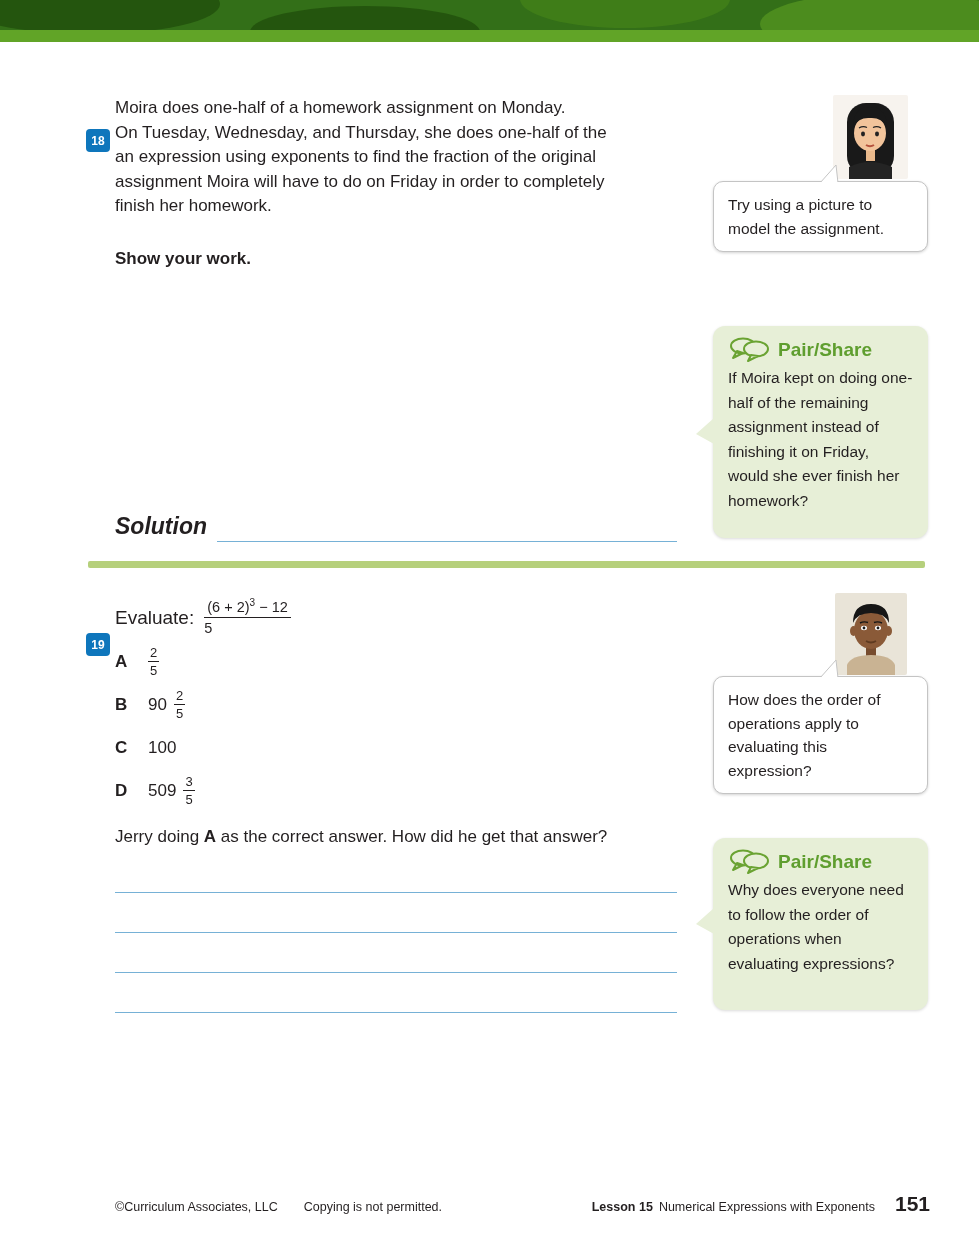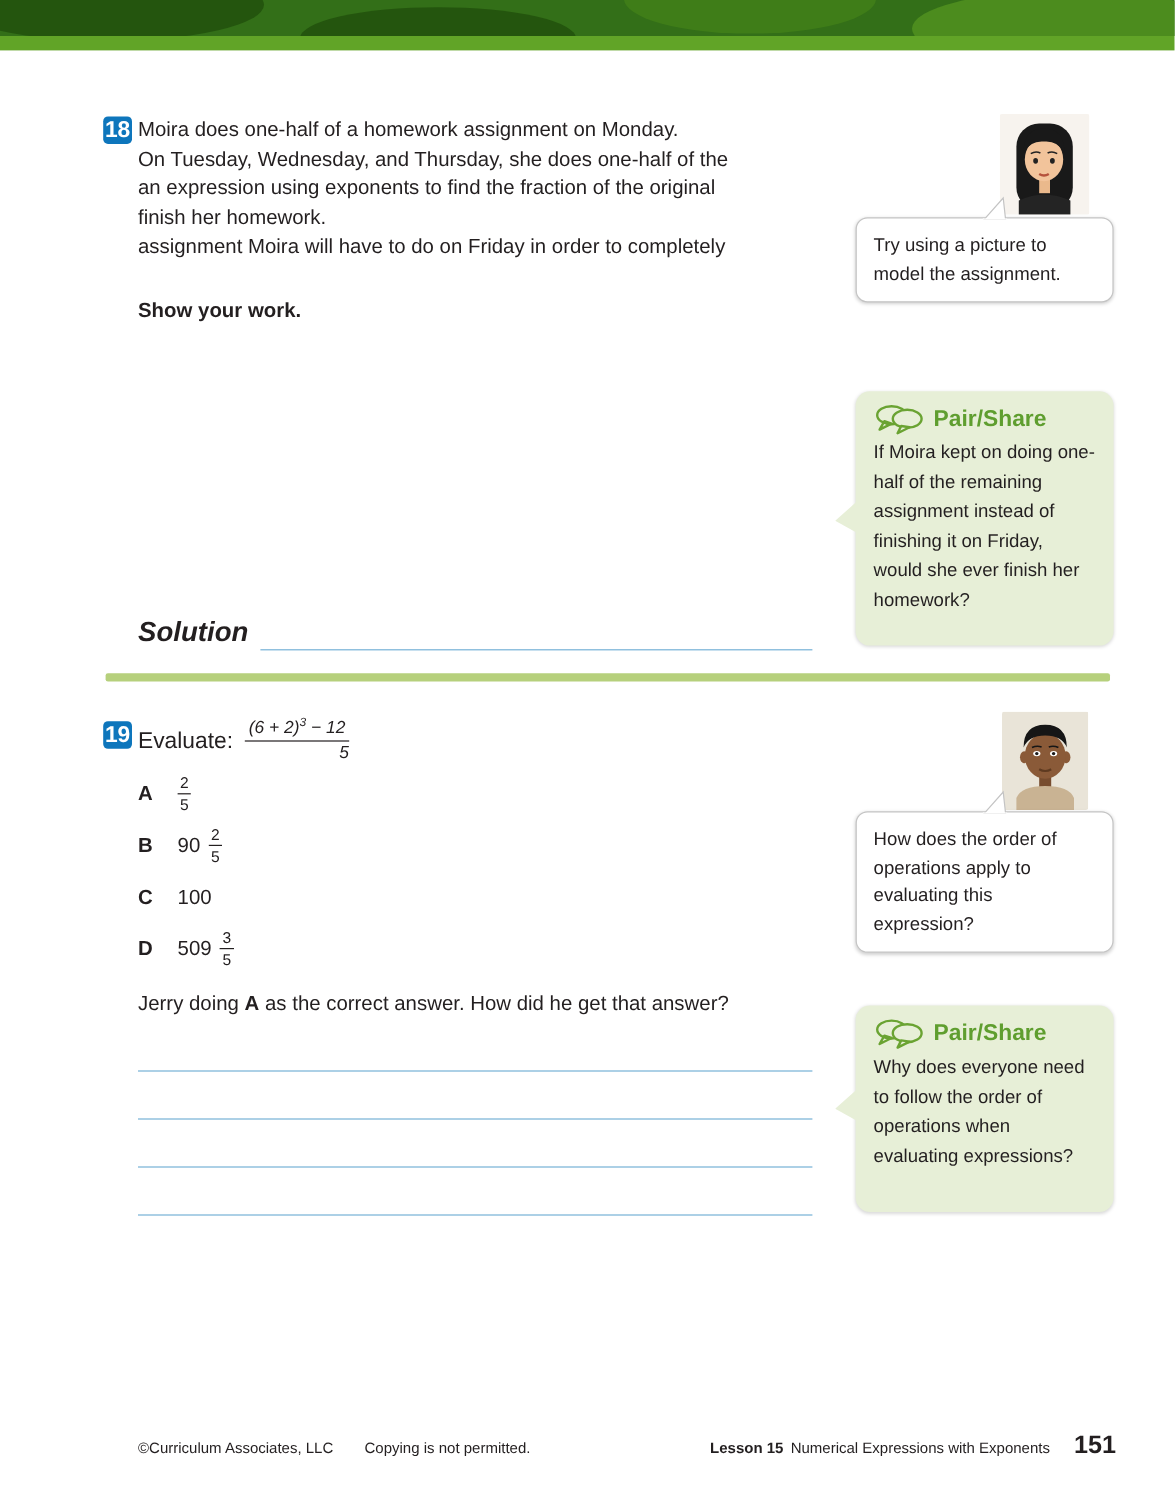--- a/index.html
+++ b/index.html
@@ -14,39 +14,39 @@
   .blob.b1 { left:-40px; top:-26px; width:260px; height:60px; background:var(--banner-blob,#24550e); }
   .blob.b2 { left:250px; top:6px; width:230px; height:52px; background:var(--banner-blob,#24550e); }
   .blob.b3 { left:520px; top:-30px; width:210px; height:58px; background:var(--banner-blob2,#3f7d18); }
   .blob.b4 { left:760px; top:-8px; width:260px; height:64px; background:var(--banner-light-blob,#4c8c1e); }
   .banner-strip { position:absolute; left:0; top:30px; width:979px; height:12px;
                   background:var(--strip,#61a427); }
 
   
   .badge { position:absolute; width:24px; height:23px; border-radius:4px;
            background:var(--accent-blue,#0e76bc); color:#fff; font-weight:bold;
-           font-size:19px; display:flex; align-items:center; justify-content:center; }
+           font-size:12px; display:flex; align-items:center; justify-content:center;margin-top:32px; }
   .body-text { font-size:17px; line-height:24.5px; color:var(--ink,#231f20); }
 
   
   .p18-text { position:absolute; left:115px; top:96px; width:585px; }
   .show-work { position:absolute; left:115px; top:249px; font-size:17px; font-weight:bold; }
 
   .solution-row { position:absolute; left:115px; top:514px; width:562px; height:28px;
                   display:flex; align-items:flex-end; }
   .solution-label { font-size:23px; font-weight:bold; font-style:italic; padding-bottom:2px; }
   .solution-line { flex:1; margin-left:10px; border-bottom:1px solid var(--line-blue,#76b1d6); height:22px; }
 
   .divider { position:absolute; left:88px; top:561px; width:837px; height:7px;
              background:var(--divider,#b6d07c); border-radius:2px; }
 
   
   .evaluate-row { position:absolute; left:115px; top:598px; display:flex; align-items:center; gap:10px; }
   .evaluate-label { font-size:19px; }
-  .bigfrac { display:inline-flex; flex-direction:column; align-items:flex-end; font-size:14.5px; line-height:1.25;font-style:italic; }
+  .bigfrac { display:inline-flex; flex-direction:column; align-items:flex-start; font-size:14.5px; line-height:1.25; }
   .bigfrac .fnum { border-bottom:1.3px solid var(--ink,#231f20); padding:0 3px 1px 3px; white-space:nowrap; }
   .bigfrac sup { font-size:10px; vertical-align:super; line-height:0; }
   .bigfrac .fden { padding-top:1px; }
 
   .choices { position:absolute; left:115px; top:640px; }
   .choice { height:43px; display:flex; align-items:center; }
   .choice-label { font-size:17px; font-weight:bold; width:33px; }
   .choice-value { display:flex; align-items:center; gap:7px; font-size:17px; }
   .frac { display:inline-flex; flex-direction:column; align-items:center; font-size:13px; line-height:1.2; }
   .frac .num { border-bottom:1px solid var(--ink,#231f20); padding:0 2px; }
@@ -104,22 +104,22 @@
     <div class="blob b4"></div>
   </div>
   <div class="banner-strip"></div>
 
   <div class="badge" style="left:86px; top:97px;">18</div>
 
   <div class="p18-text body-text">
     <div>Moira does one-half of a homework assignment on Monday.</div>
     <div>On Tuesday, Wednesday, and Thursday, she does one-half of the</div>
     <div>an expression using exponents to find the fraction of the original</div>
+    <div>assignment Moira will have to do on Friday in order to completely</div>
     <div>finish her homework.</div>
-    <div>assignment Moira will have to do on Friday in order to completely</div>
   </div>
 
   <div class="show-work">Show your work.</div>
 
   <div class="solution-row">
     <span class="solution-label">Solution</span>
     <span class="solution-line"></span>
   </div>
 
   <div class="avatar avatar-girl">

